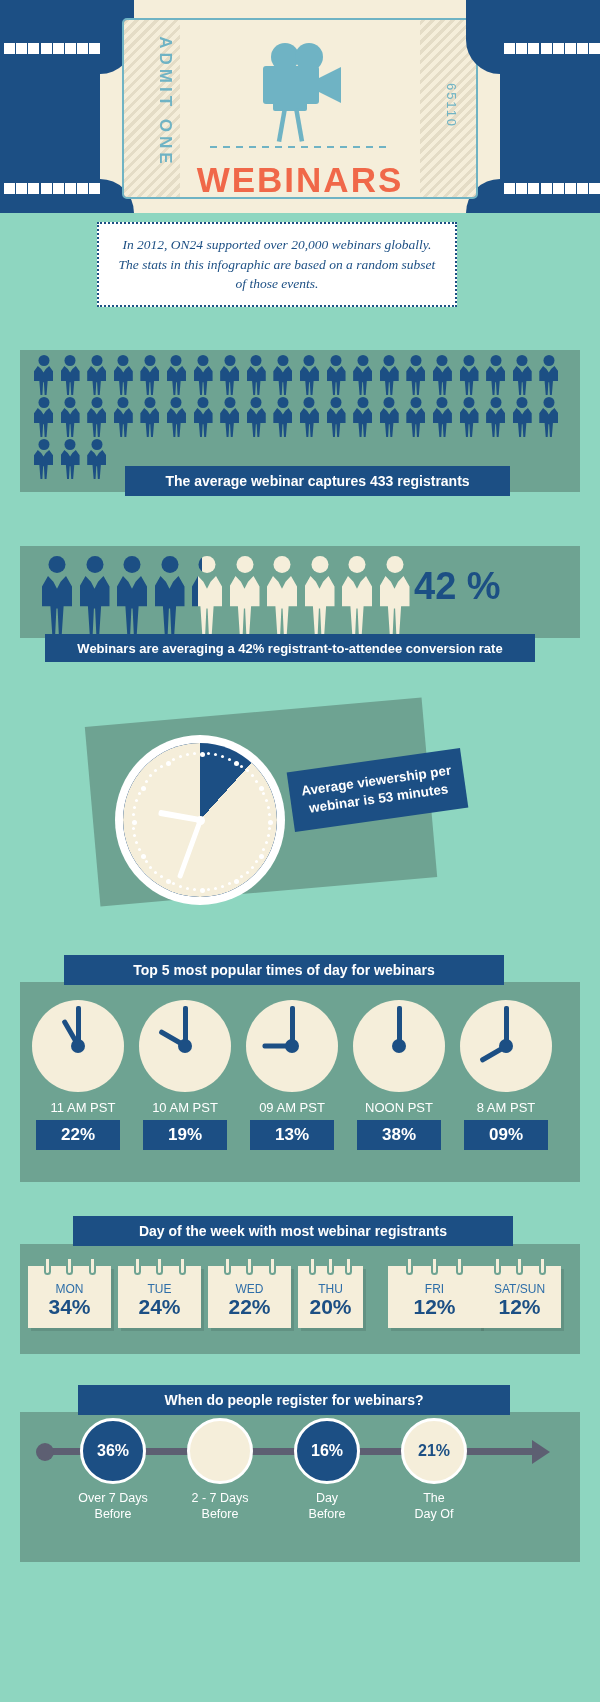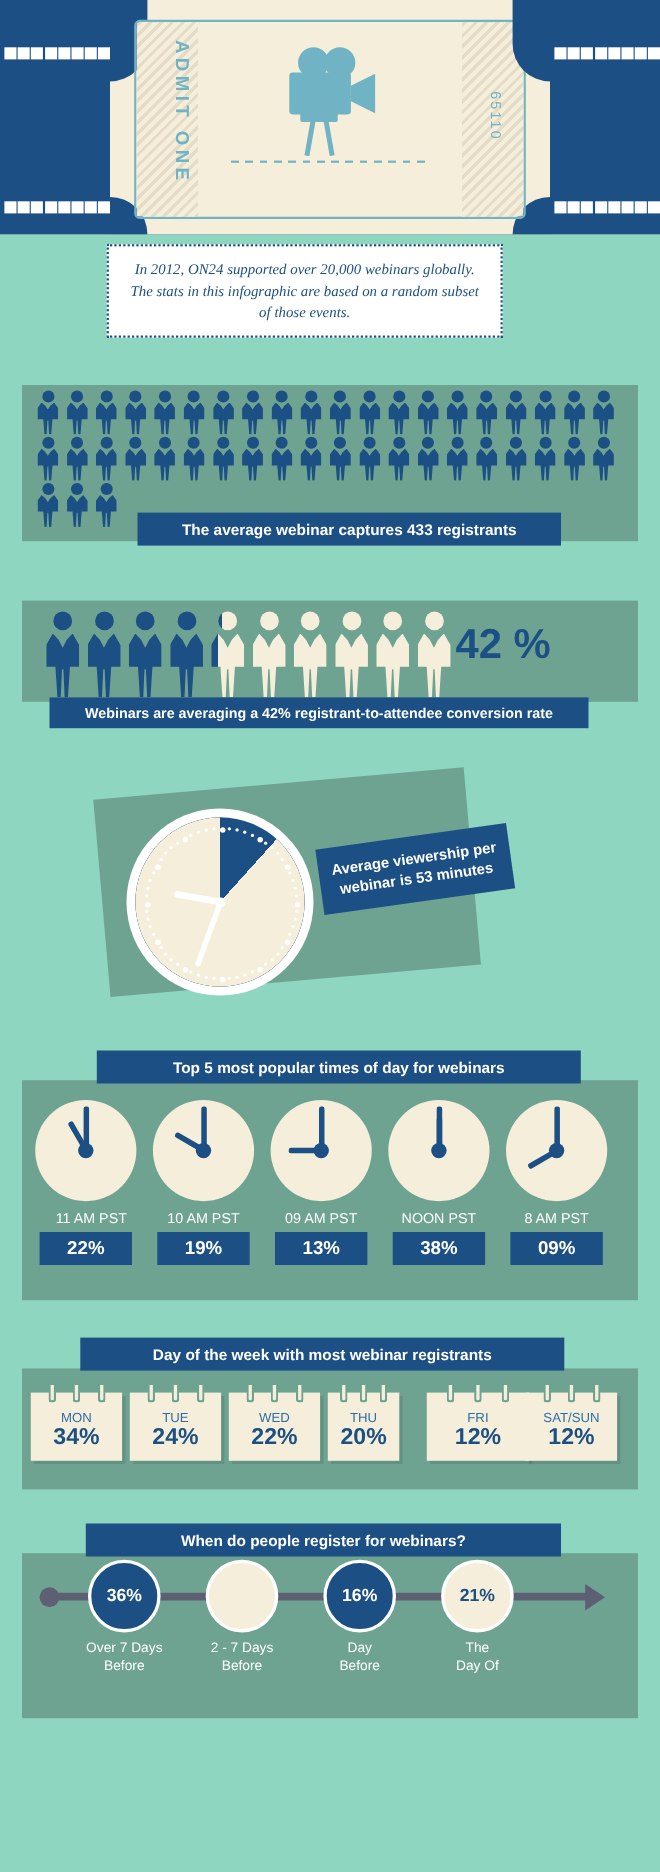--- a/index.html
+++ b/index.html
@@ -255,20 +255,21 @@
           <circle cx="52" cy="15" r="14" fill="#6fb3c4"></circle>
           <rect x="6" y="24" width="56" height="38" rx="3" fill="#6fb3c4"></rect>
           <path d="M62 36 L84 25 L84 61 L62 50 Z" fill="#6fb3c4"></path>
           <rect x="16" y="60" width="34" height="9" rx="2" fill="#6fb3c4"></rect>
           <rect x="25.5" y="67" width="4.5" height="33" fill="#6fb3c4" transform="rotate(10 27 67)"></rect>
           <rect x="37" y="67" width="4.5" height="33" fill="#6fb3c4" transform="rotate(-10 39 67)"></rect>
         </svg>
       </div>
 
       <div class="dashline"></div>
+      <div class="webinars">WEBINARS</div>
     </div>
   </div>
 </div>
 
 <div class="intro">In 2012, ON24 supported over 20,000 webinars globally. The stats in this infographic are based on a random subset of those events.</div>
 
 <div class="panel" style="left:20px; top:350px; width:560px; height:142px;">
 </div>
 <div id="ppl-rows">
     <div class="ppl-row" style="left: 34px; top: 355px;">
@@ -566,21 +567,21 @@
         <i style="left: 69.8921px; top: 9.37251px;"></i>
       </div>
     <div class="hand" id="hour-hand" style="width:6px; height:42px; left:50%; top:calc(50% - 42px); margin-left:-3px; transform:rotate(-80deg);"></div>
     <div class="hand" id="minute-hand" style="width:5px; height:62px; left:50%; top:calc(50% - 62px); margin-left:-2.5px; transform:rotate(200deg);"></div>
     <div class="pin"></div>
   </div>
 </div>
 <div class="tilt-bar" style="left:290px; top:760px; width:175px; height:60px;">Average viewership per webinar is 53 minutes</div>
 
 <div class="panel" style="left:20px; top:982px; width:560px; height:200px;"></div>
-<div class="bar" style="left:88px; top:955px; width:440px; height:30px; font-size:14px;">Top 5 most popular times of day for webinars</div>
+<div class="bar" style="left:64px; top:955px; width:440px; height:30px; font-size:14px;">Top 5 most popular times of day for webinars</div>
 <div id="times-row">
     <div class="mini-clock" style="left: 32px; top: 1000px; width: 92px; height: 92px;">
       <div class="mini-hand" style="width:5px;height:40px;left:50%;top:6px;margin-left:-2.5px;transform:rotate(0deg);"></div>
       <div class="mini-hand" style="width:5px;height:30px;left:50%;top:16px;margin-left:-2.5px;transform:rotate(330deg);"></div>
       <div class="mini-pin"></div>
     </div>
     <div class="time-label" style="left: 37px; top: 1100px; width: 92px;">11 AM PST</div>
     <div class="pct-box" style="left: 36px; top: 1120px; width: 84px; height: 30px;">22%</div>
     <div class="mini-clock" style="left: 139px; top: 1000px; width: 92px; height: 92px;">
       <div class="mini-hand" style="width:5px;height:40px;left:50%;top:6px;margin-left:-2.5px;transform:rotate(0deg);"></div>

